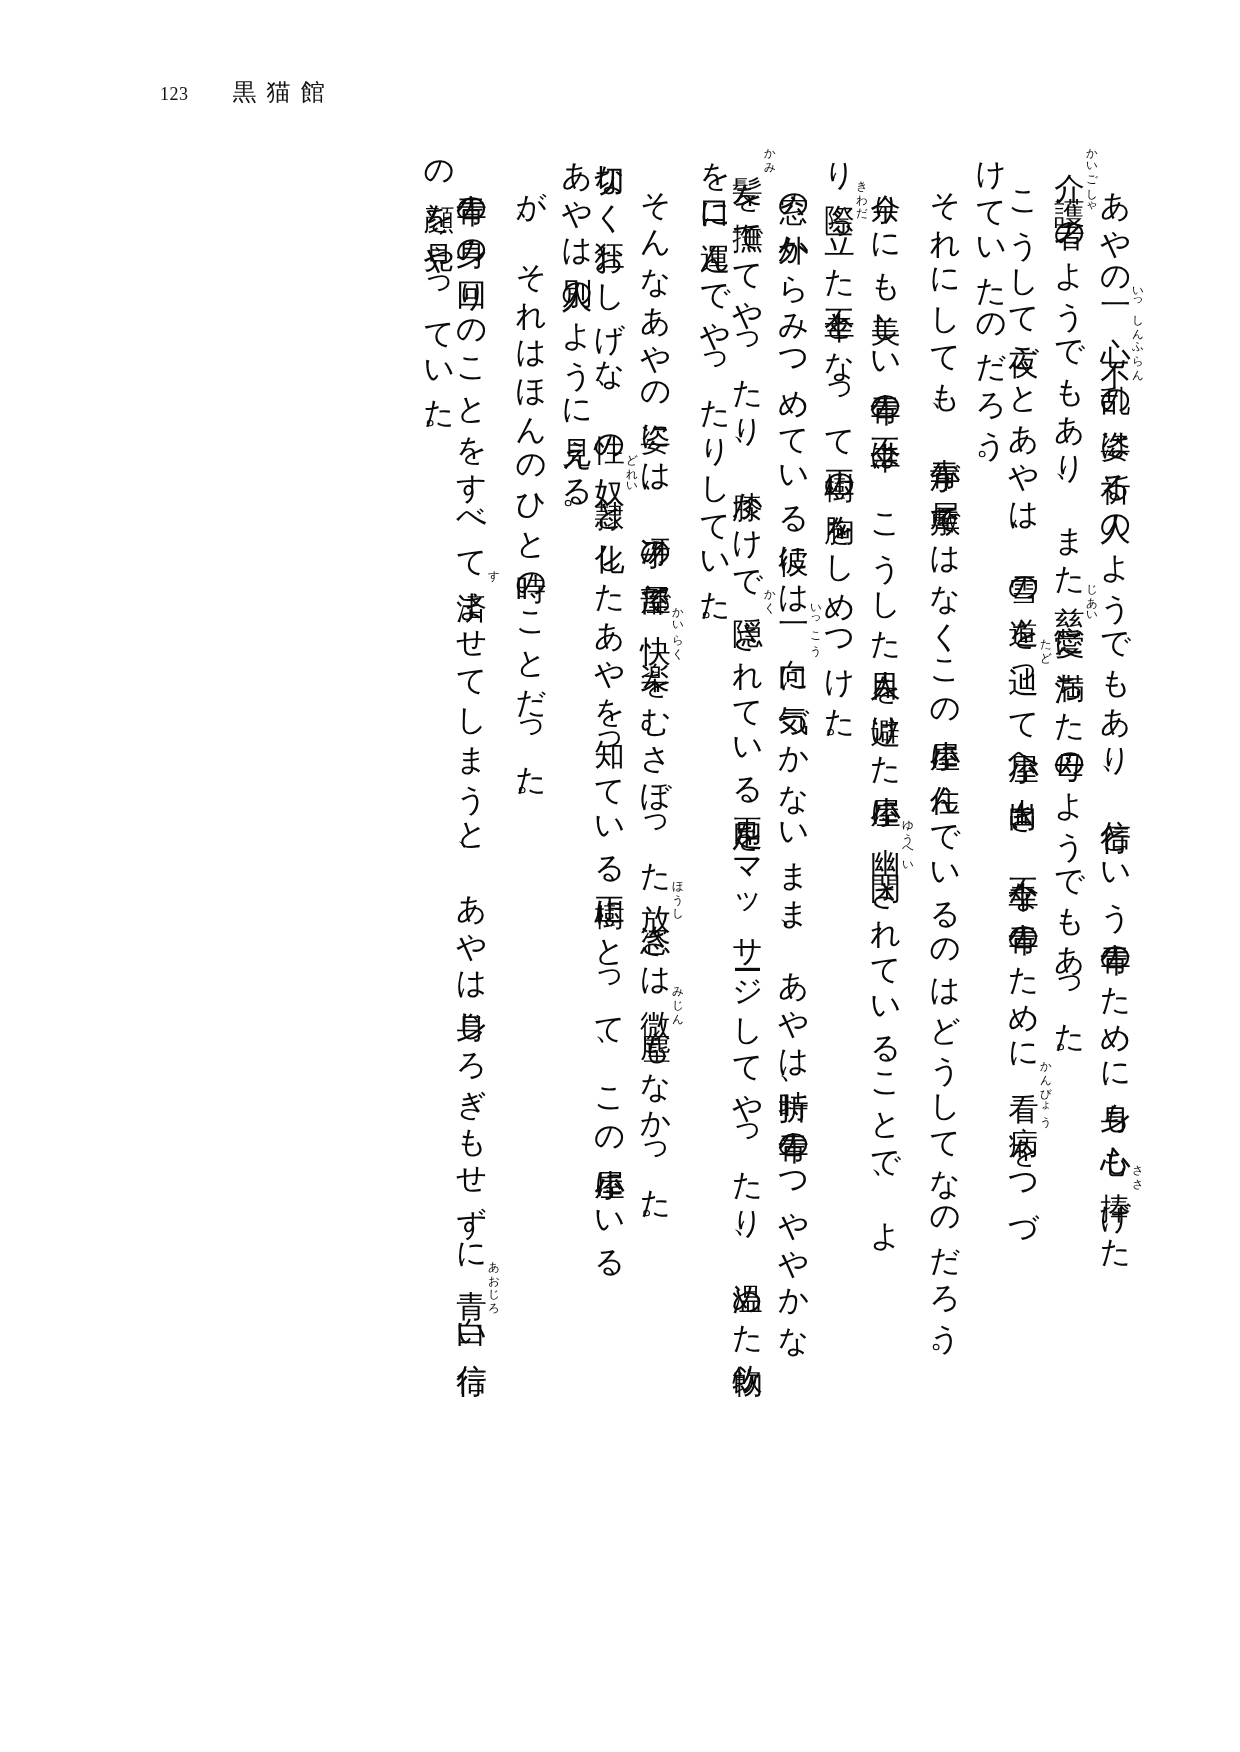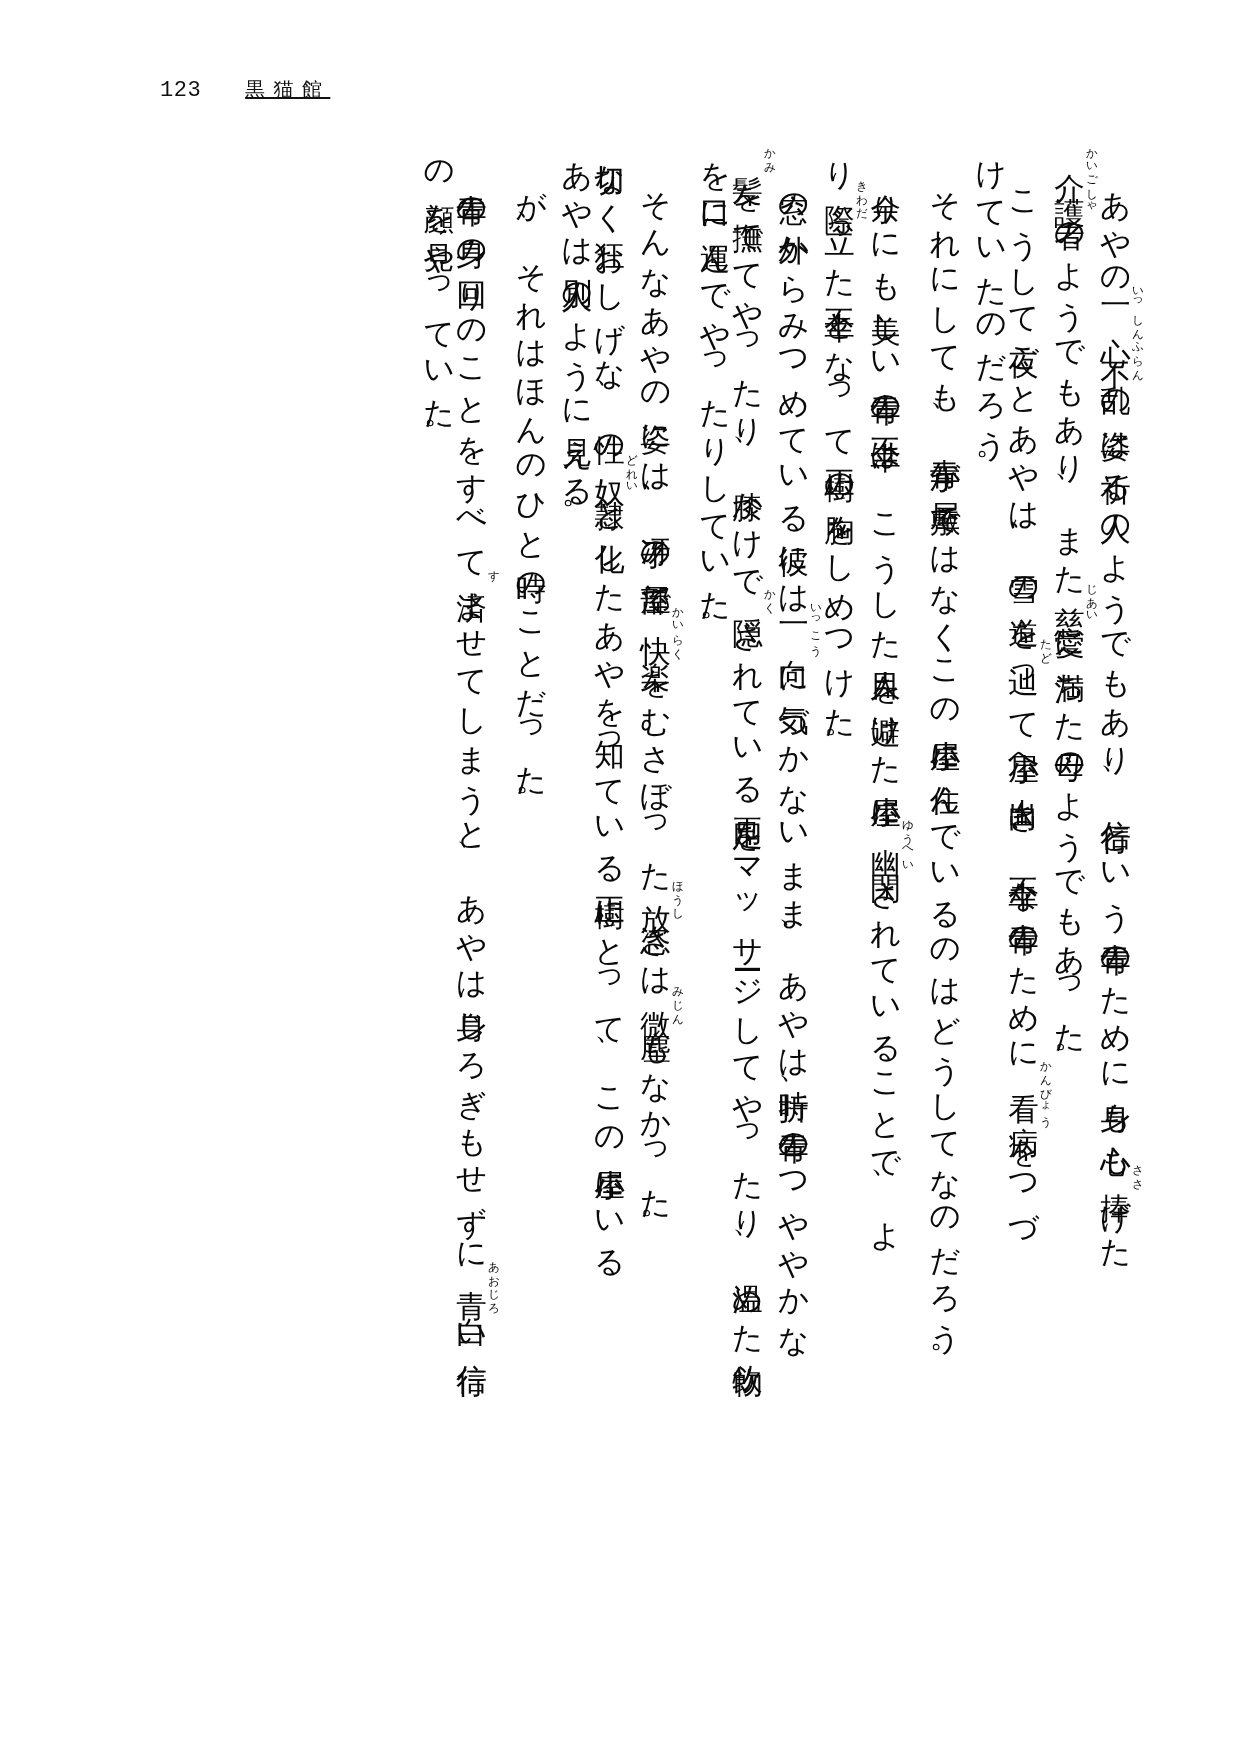--- a/index.html
+++ b/index.html
@@ -30,28 +30,27 @@
     top: 76px;
     left: 160px;
     display: flex;
     align-items: baseline;
     gap: 44px;
     font-size: 25px;
     letter-spacing: 0.02em;
     color: #111;
   }
   .running-head .folio {
-    font-family: Liberation Mono, monospace;
-    font-size: 22px;
+    font-family: Liberation Serif, serif;
+    font-size: 18px;
   }
   .running-head .title {
     font-family: "DejaVu Serif", serif;
-    font-size: 20px;
+    font-size: 24px;
     letter-spacing: 0.42em;
-    text-decoration: underline;
   }
 
   
   .body-area {
     position: absolute;
     top: 140px;
     right: 96px;
     width: 1010px;
     height: 1460px;
     display: flex;

